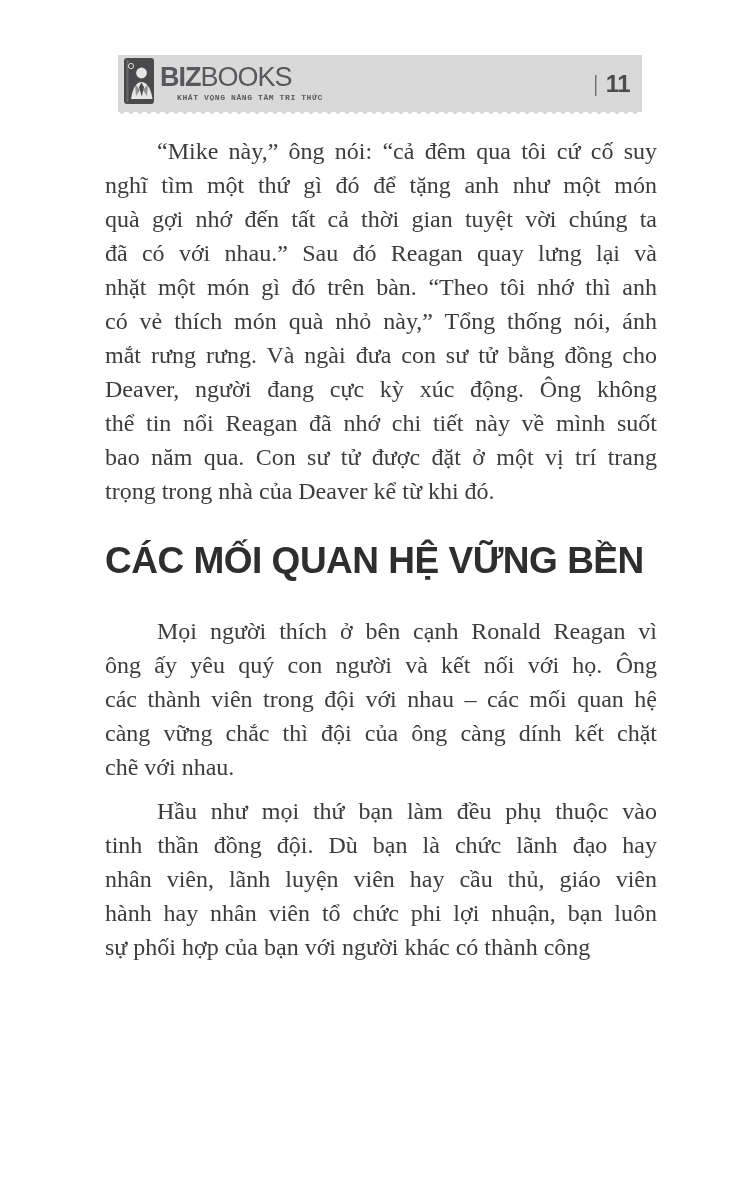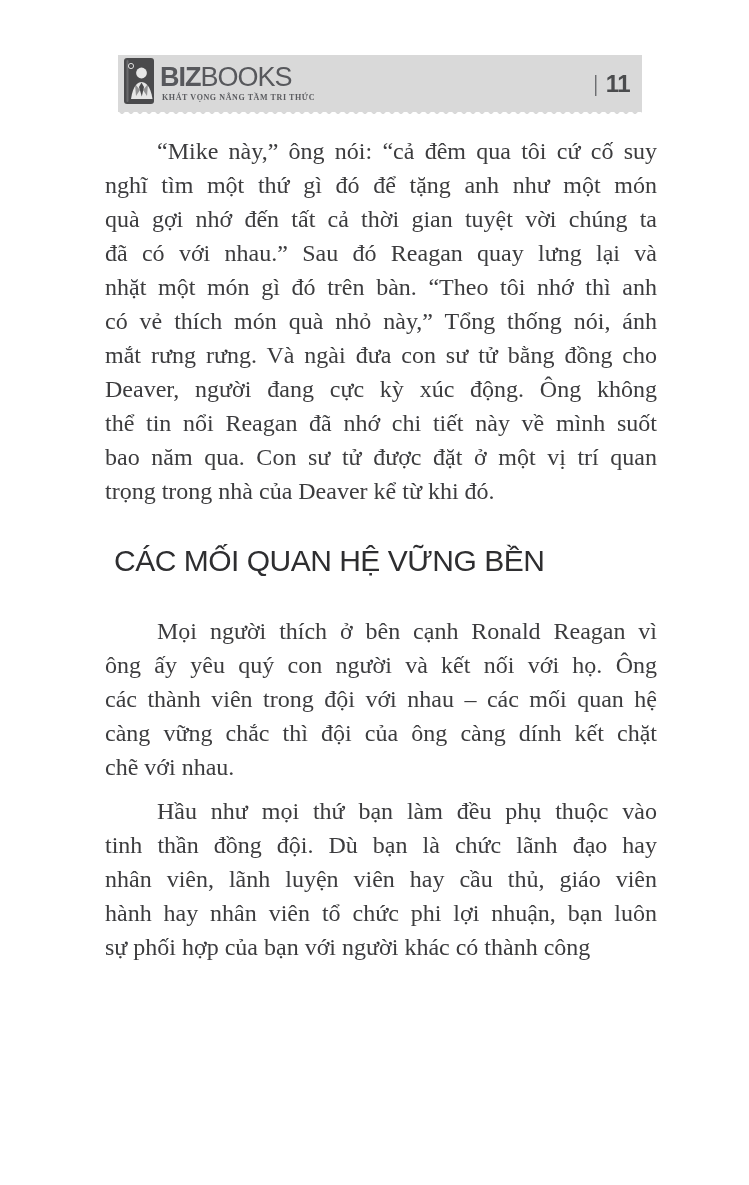--- a/index.html
+++ b/index.html
@@ -43,22 +43,22 @@
     font-size: 27px;
     line-height: 27px;
     letter-spacing: -1px;
     color: #57585c;
     white-space: nowrap;
   }
   .brand .bold { font-weight: 700; }
   .brand .light { font-weight: 400; }
   .tagline {
     position: absolute;
-    left: 44px; top: 38px;
-    font-family: Liberation Serif, serif;
+    left: 59px; top: 38px;
+    font-family: Liberation Mono, monospace;
     font-size: 8px;
     font-weight: 700;
     letter-spacing: 0.6px;
     color: #5a5b5f;
     white-space: nowrap;
   }
   .pagenum-group {
     position: absolute;
     right: 12px; top: 0;
     height: 57px;
@@ -96,26 +96,26 @@
     height: 34px;
     white-space: nowrap;
     text-align: justify;
     text-align-last: justify;
     overflow: hidden;
   }
   .line.indent { padding-left: 52px; }
   .line.last { text-align-last: left; }
   .section-heading {
     font-family: "Liberation Sans", sans-serif;
-    font-weight: 400;
-    font-size: 30px;
+    font-weight: 700;
+    font-size: 37px;
     line-height: 34px;
     letter-spacing: -0.5px;
     color: #2e2e30;
-    margin: 36px 0 36px 9px;
+    margin: 36px 0 36px 0;
     white-space: nowrap;
   }
 </style>
 </head>
 <body>
 
 <div class="page">
 
   <div class="header-bar">
 
@@ -149,21 +149,21 @@
     <div class="para">
       <div class="line indent">“Mike này,” ông nói: “cả đêm qua tôi cứ cố suy</div>
       <div class="line">nghĩ tìm một thứ gì đó để tặng anh như một món</div>
       <div class="line">quà gợi nhớ đến tất cả thời gian tuyệt vời chúng ta</div>
       <div class="line">đã có với nhau.” Sau đó Reagan quay lưng lại và</div>
       <div class="line">nhặt một món gì đó trên bàn. “Theo tôi nhớ thì anh</div>
       <div class="line">có vẻ thích món quà nhỏ này,” Tổng thống nói, ánh</div>
       <div class="line">mắt rưng rưng. Và ngài đưa con sư tử bằng đồng cho</div>
       <div class="line">Deaver, người đang cực kỳ xúc động. Ông không</div>
       <div class="line">thể tin nổi Reagan đã nhớ chi tiết này về mình suốt</div>
-      <div class="line">bao năm qua. Con sư tử được đặt ở một vị trí quan</div>
+      <div class="line">bao năm qua. Con sư tử được đặt ở một vị trí trang</div>
       <div class="line last">trọng trong nhà của Deaver kể từ khi đó.</div>
     </div>
 
     <h2 class="section-heading">CÁC MỐI QUAN HỆ VỮNG BỀN</h2>
 
     <div class="para">
       <div class="line indent">Mọi người thích ở bên cạnh Ronald Reagan vì</div>
       <div class="line">ông ấy yêu quý con người và kết nối với họ. Ông</div>
       <div class="line">các thành viên trong đội với nhau – các mối quan hệ</div>
       <div class="line">càng vững chắc thì đội của ông càng dính kết chặt</div>

